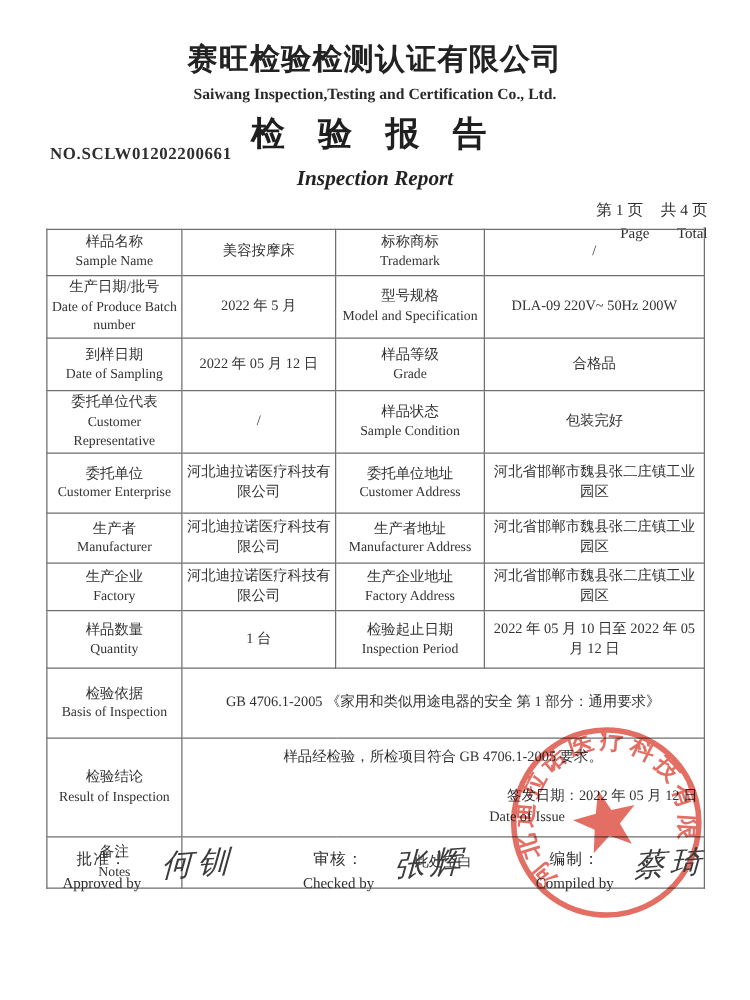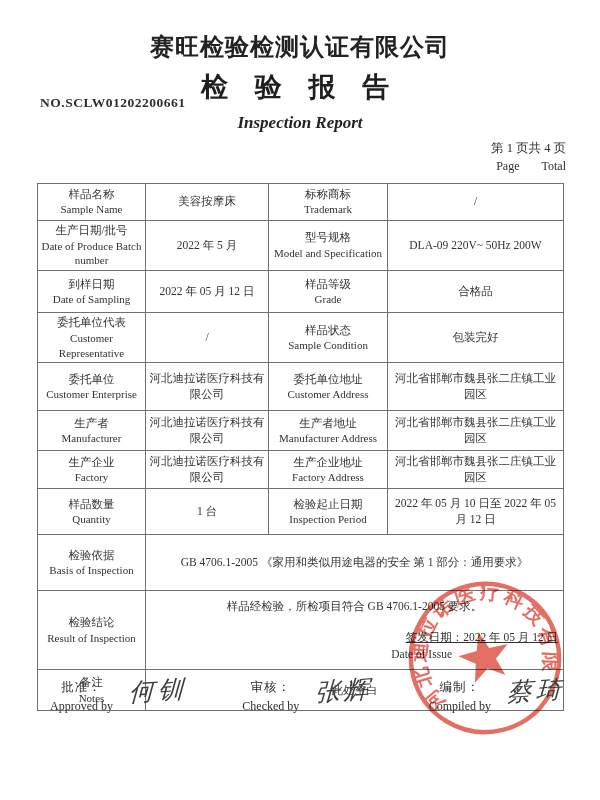--- a/index.html
+++ b/index.html
@@ -29,21 +29,21 @@
   }
   .report-title {
     text-align:center; font-size:27px; font-weight:bold;
     letter-spacing:10px; color:#1f1f1f;
   }
   .report-en {
     margin-top:8px; text-align:center;
     font-size:17px; font-weight:bold; color:#222;font-style:italic;
   }
   .page-info { margin-top:7px; margin-right:34px; text-align:right; font-size:12.5px; }
-  .page-info .cn-line span { }
+  .page-info .cn-line span { margin-left:14px; }
   .page-info .en-line { margin-top:2px; font-size:12px; }
   .page-info .en-line span { margin-left:22px; }
 
   
   table.report {
     position:absolute; left:37px; top:183px;
     width:526px; border-collapse:collapse; table-layout:fixed;
   }
   table.report td {
     border:1px solid #6f6f6f; text-align:center; vertical-align:middle;
@@ -51,21 +51,21 @@
     overflow:hidden;
   }
   td .cn { font-size:11.5px; }
   td .en { font-size:11px; }
   td.val-left { text-align:left; padding-left:10px; padding-right:8px; }
   tr.r1 td{height:37px;} tr.r2 td{height:48px;} tr.r3 td{height:42px;}
   tr.r4 td{height:50px;} tr.r5 td{height:48px;} tr.r6 td{height:40px;}
   tr.r7 td{height:38px;} tr.r8 td{height:46px;} tr.r9 td{height:56px;}
   tr.r10 td{height:79px;} tr.r11 td{height:41px;}
   td.result-cell { vertical-align:top; text-align:left; position:relative; padding:7px 8px 4px 10px; }
-  .issue-cn { text-align:right; margin-top:16px; padding-right:2px;text-decoration:underline; }
+  .issue-cn { text-align:right; margin-top:16px; padding-right:2px; }
   .issue-en { text-align:right; padding-right:108px; margin-top:1px; }
 
   
   .stamp {
     position:absolute; left:406px; top:579px; width:158px; height:158px;
     opacity:0.82; mix-blend-mode:multiply; transform:rotate(-14deg);
     pointer-events:none;
   }
   .stamp svg { width:100%; height:100%; }
 
@@ -83,20 +83,21 @@
     font-style:italic; transform:rotate(-4deg) skewX(-6deg);
     letter-spacing:4px; white-space:nowrap;
   }
 </style>
 </head>
 <body>
 
 <div class="page">
 
   <div class="company-cn">赛旺检验检测认证有限公司</div>
+  <div class="company-en">Saiwang Inspection,Testing and Certification Co., Ltd.</div>
 
   <div class="report-line">
     <span class="report-no">NO.SCLW01202200661</span>
     <div class="report-title">检 验 报 告</div>
   </div>
   <div class="report-en">Inspection Report</div>
 
   <div class="page-info">
     <div class="cn-line">
       <span>第 1 页</span><span>共 4 页</span>

